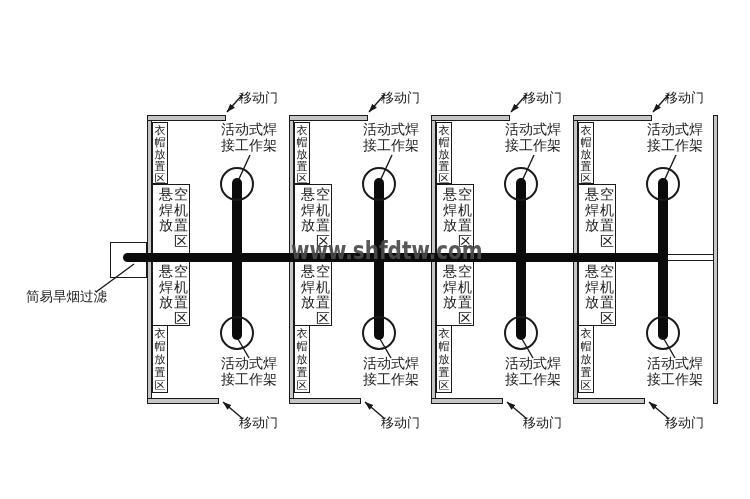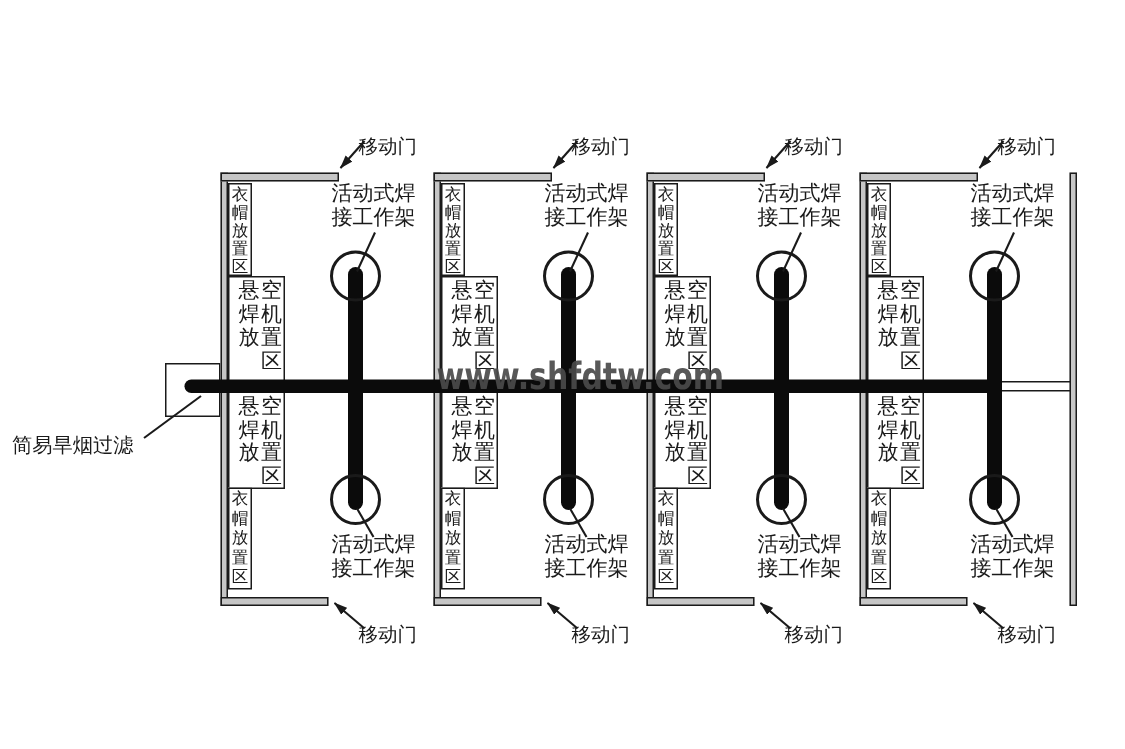--- a/index.html
+++ b/index.html
@@ -28,21 +28,21 @@
   .rack-label { position:absolute; width:62px; font-size:14px; line-height:16px; text-align:center; white-space:nowrap; }
   .rack-label span { display:block; }
   .rack-top    { left:71px; top:37px; }
   .rack-bottom { left:71px; top:271px; }
   .door-label { position:absolute; font-size:13px; white-space:nowrap; }
   .door-top    { left:92px; top:4px; }
   .door-bottom { left:92px; top:329px; }
   
   #right-wall { position:absolute; left:713px; top:115px; width:5px; height:289px; background:var(--wall,#c6c6c6); border:1px solid var(--line,#1a1a1a); box-sizing:border-box; }
   #filter-box { position:absolute; left:110px; top:242px; width:37px; height:36px; background:#fff; border:1.5px solid var(--line,#1a1a1a); box-sizing:border-box; }
-  #filter-label { position:absolute; left:8px; top:288px; font-size:13.5px; white-space:nowrap; }
+  #filter-label { position:absolute; left:26px; top:288px; font-size:13.5px; white-space:nowrap; }
   #duct { position:absolute; left:123px; top:253px; width:545px; height:9px; background:#0b0b0b; border-radius:5px 0 0 5px; z-index:5; }
   #duct-ext { position:absolute; left:666px; top:254px; width:48px; height:7px; border-top:1.5px solid var(--line,#1a1a1a); border-bottom:1.5px solid var(--line,#1a1a1a); box-sizing:border-box; }
   #leader-svg { position:absolute; left:0; top:0; z-index:8; pointer-events:none; }
   #watermark {
     position:absolute; left:291px; top:236px; z-index:9;
     font-family:"DejaVu Sans","Liberation Sans",sans-serif;
     font-size:25px; font-weight:bold; letter-spacing:0px;
     color:var(--wm,#4a4a4a); opacity:0.92;
     transform:scaleX(0.8); transform-origin:left top;
   }

